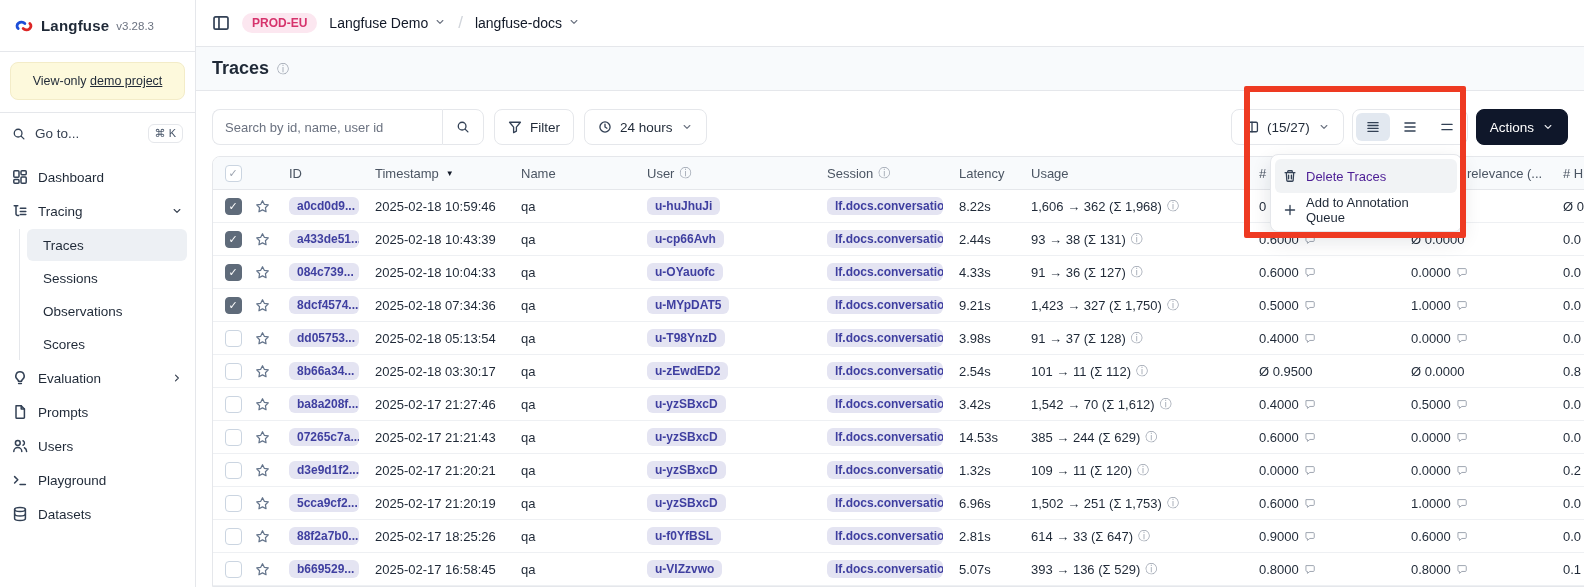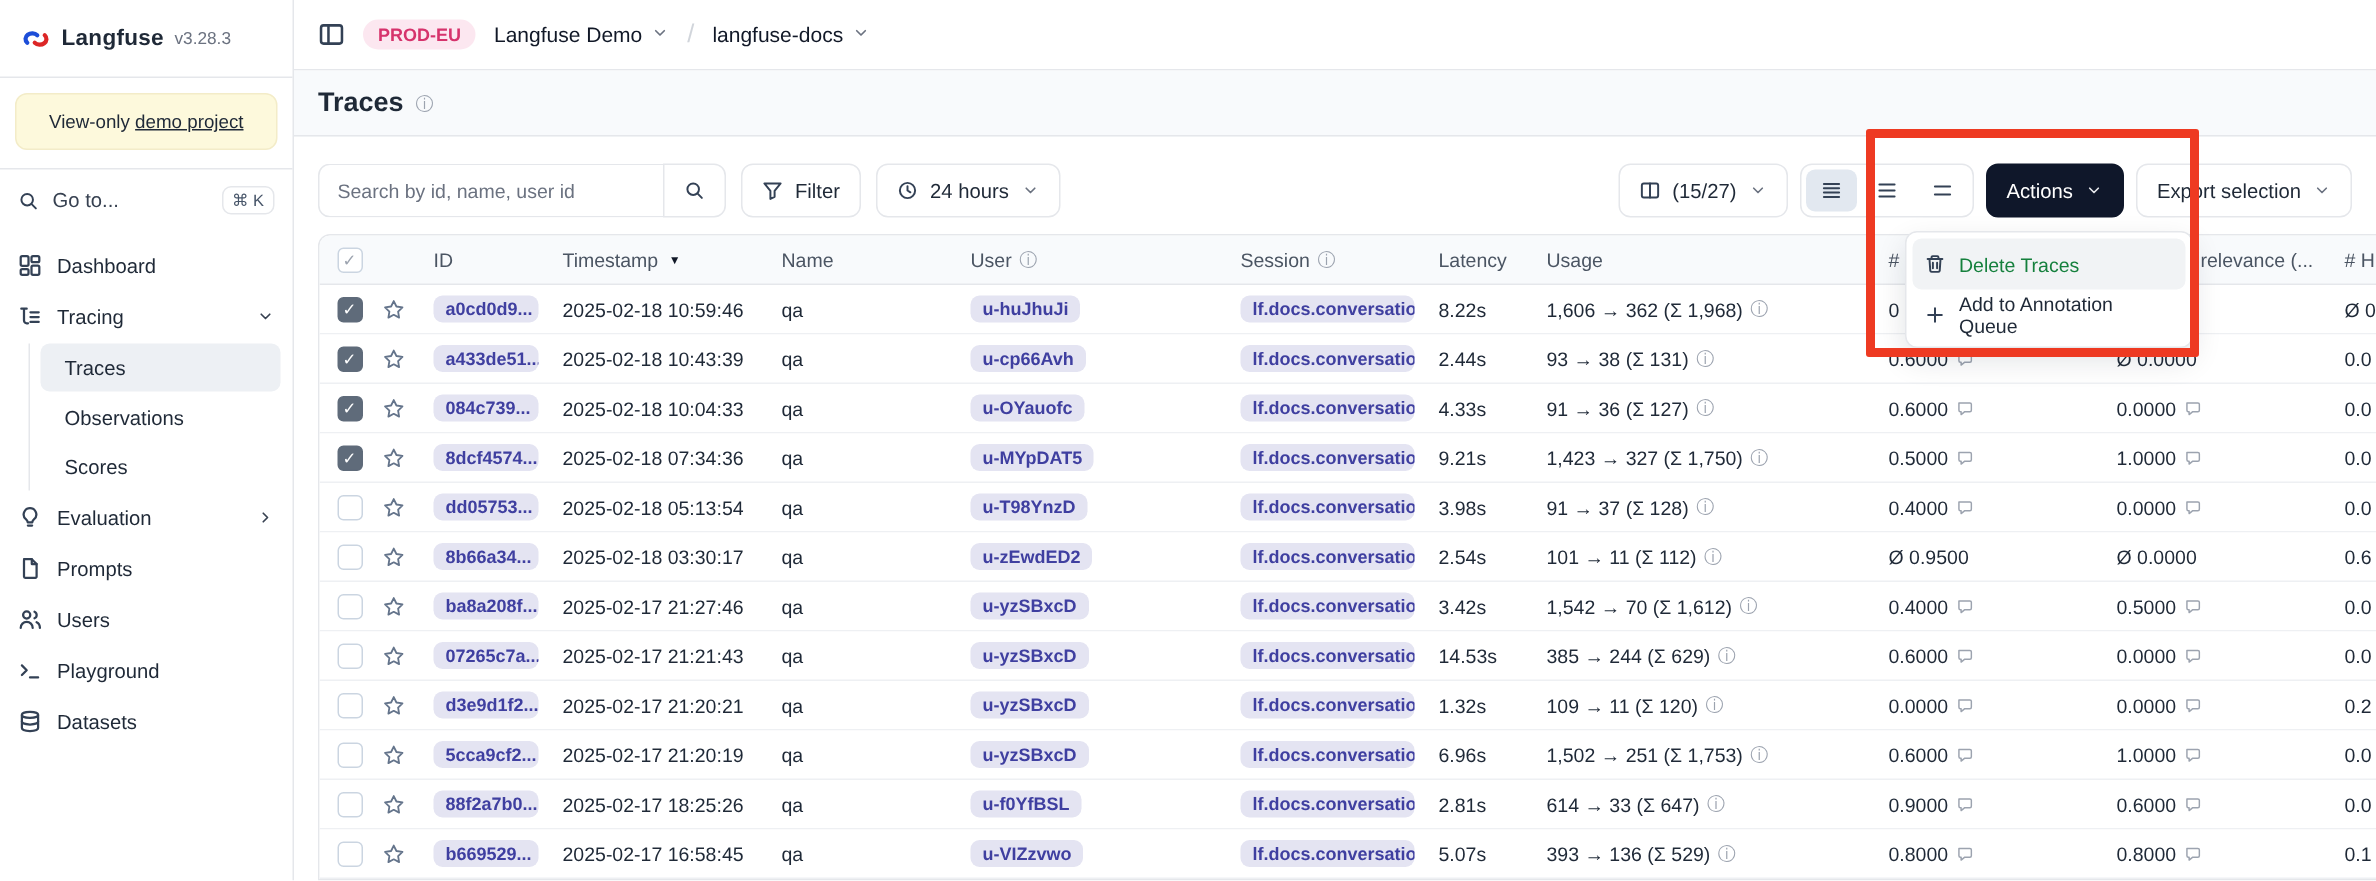--- a/index.html
+++ b/index.html
@@ -81,21 +81,21 @@
   .cb.checked::after { content:"\2713"; color:#fff; font-size:11px; font-weight:700; }
   .cb.head::after { content:"\2713"; color:#9ca3af; font-size:11px; font-weight:700; }
   .star { color:#64748b; width:15px; height:15px; cursor:pointer; }
   .star svg { width:100%; height:100%; fill:none; stroke:currentColor; stroke-width:1.3; stroke-linejoin:round; }
   .bubble { color:#9ca3af; width:13px; height:13px; }
   .bubble svg { width:100%; height:100%; fill:none; stroke:currentColor; stroke-width:1.2; stroke-linejoin:round; }
 
   
   .dropdown { position:absolute; left:1270px; top:154px; width:192px; background:#fff; border:1px solid #e5e7eb; border-radius:8px; box-shadow:0 8px 20px rgba(15,23,42,.12); padding:4px; z-index:30; }
   .menu-item { display:flex; align-items:center; gap:9px; height:34px; padding:0 8px; border-radius:6px; font-size:13px; color:#1f2937; cursor:pointer; }
-  .menu-item.disabled { background:#f1f3f5; color:#15803d;align-items:center; }
+  .menu-item.disabled { background:#f1f3f5; color:#4c1d95;align-items:center; }
   .redbox { position:absolute; left:1244px; top:86px; width:222px; height:152px; border:6px solid #ee3a22; border-radius:2px; z-index:40; pointer-events:none; }
 </style>
 </head>
 <body>
 
 <aside class="sidebar">
   <div class="logo-row">
     <span class="icon" style="width:20px;height:14px">
       <svg viewBox="0 0 24 16">
         <path d="M5 11 A5 4.2 0 1 1 13 5" stroke="#1d4ed8" stroke-width="3.4" fill="none"></path>
@@ -131,20 +131,23 @@
         <span>Tracing</span>
         <span class="icon xs chev"><svg viewBox="0 0 16 16">
             <path d="M4.2 6l3.8 3.8L11.8 6"></path>
           </svg></span>
       </div>
       <div class="subwrap">
         <div class="nav-sub active">
           <span>Traces</span>
         </div>
         <div class="nav-sub">
+          <span>Sessions</span>
+        </div>
+        <div class="nav-sub">
           <span>Observations</span>
         </div>
         <div class="nav-sub">
           <span>Scores</span>
         </div>
       </div>
       <div class="nav-item">
         <span class="icon "><svg viewBox="0 0 16 16">
             <path d="M8 1.8a4.2 4.2 0 0 1 2.6 7.5c-.6.5-1 1.2-1.1 2H6.5c-.1-.8-.5-1.5-1.1-2A4.2 4.2 0 0 1 8 1.8z"></path>
             <path d="M6.6 13.4h2.8"></path>
@@ -270,26 +273,20 @@
                   <path d="M2.2 5h11.6M2.2 11h11.6"></path>
                 </svg></span>
             </span>
         </span>
         <span class="btn dark">
           <span>Actions</span>
           <span class="icon xs chev"><svg viewBox="0 0 16 16">
                 <path d="M4.2 6l3.8 3.8L11.8 6"></path>
               </svg></span>
         </span>
-        <span class="btn">
-          <span>Export selection</span>
-          <span class="icon xs chev"><svg viewBox="0 0 16 16">
-                <path d="M4.2 6l3.8 3.8L11.8 6"></path>
-              </svg></span>
-        </span>
       </span>
     </div>
 
     <div class="table">
       <div class="tr thead" id="thead">
           <div class="td c-select">
             <span class="cb head"></span>
           </div>
           <div class="td c-star"></div>
           <div class="td c-id">
@@ -548,21 +545,21 @@
               <span>101 → 11 (Σ 112)</span>
               <span class="info">ⓘ</span>
             </div>
             <div class="td c-score1">
               <span>Ø 0.9500</span>
             </div>
             <div class="td c-score2">
               <span>Ø 0.0000</span>
             </div>
             <div class="td c-score3">
-              <span>0.6</span>
+              <span>0.8</span>
             </div>
           </div>
           <div class="tr">
             <div class="td c-select">
               <span class="cb"></span>
             </div>
             <div class="td c-star">
               <span class="star"><svg viewBox="0 0 16 16">
                   <path d="M8 1.8l1.9 3.9 4.3.6-3.1 3 .7 4.3L8 11.6 4.2 13.6l.7-4.3-3.1-3 4.3-.6z"></path>
                 </svg></span>

